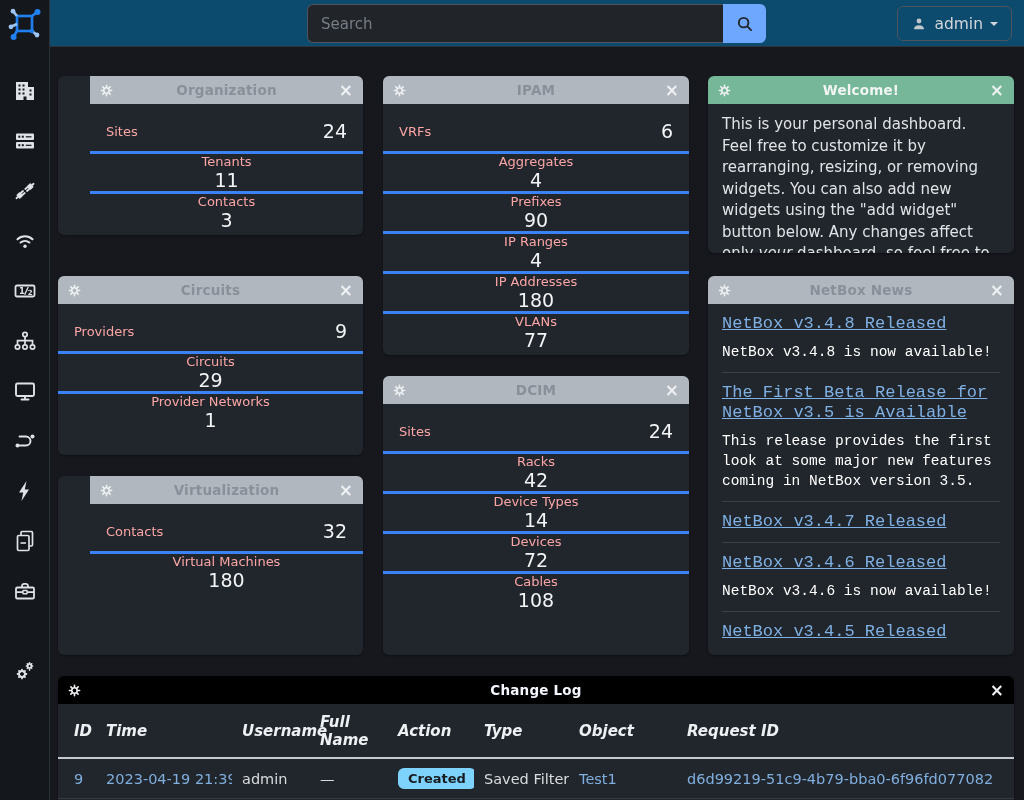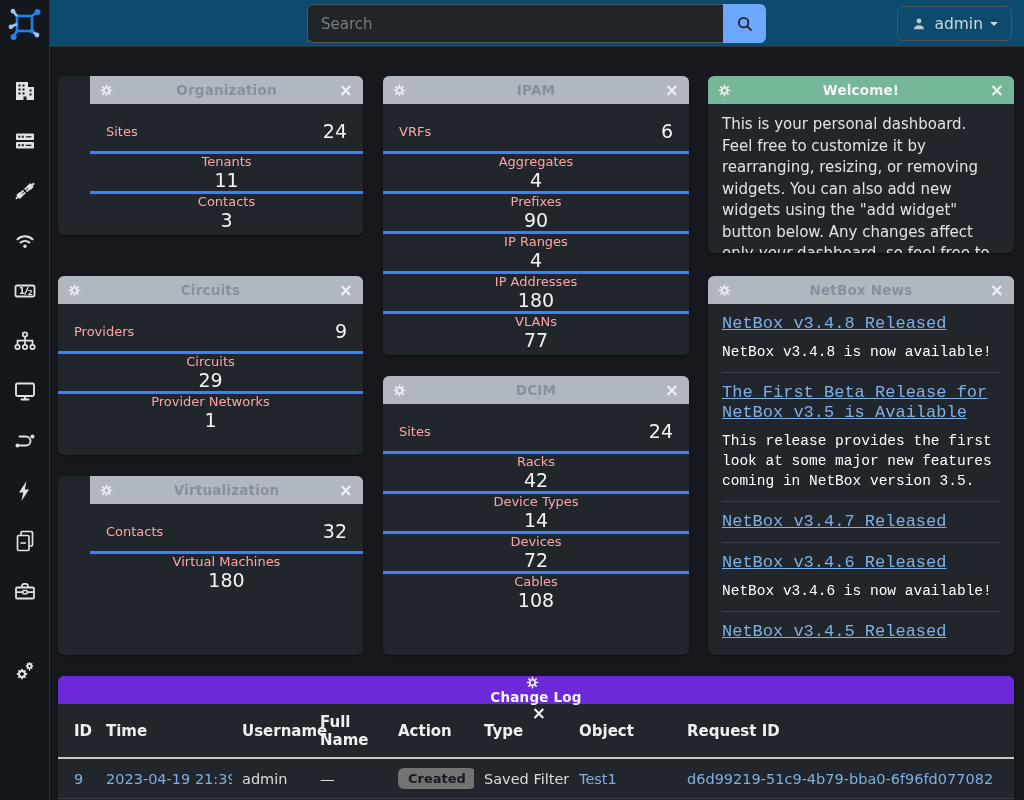--- a/index.html
+++ b/index.html
@@ -26,21 +26,21 @@
   .nav-icons { display:flex; flex-direction:column; align-items:center; margin-top:32px; }
   .nav-btn { width:24px; height:24px; margin-bottom:26px; color:#dfe3e7; cursor:pointer; }
   .nav-btn.gap-above { margin-top:30px; }
 
   
   .dash { position:absolute; left:58px; top:76px; width:956px; height:724px; }
   .card { position:absolute; background:#21262c; border-radius:6px; overflow:hidden; box-shadow:0 1px 2px rgba(0,0,0,.35); }
   .card-header { height:28px; display:flex; align-items:center; padding:0 10px; font-size:13.5px; font-weight:bold; }
   .hdr-gray  { background:#b1b7bf; color:#8a9099; }
   .hdr-green { background:#75b798; color:#f2f5f4; }
-  .hdr-blue  { background:#6d28d9; color:#f3f7fd;flex-direction:column; }
+  .hdr-blue  { background:#000000; color:#f3f7fd; }
   .hdr-icon  { width:20px; color:#eef0f2; display:flex; align-items:center; cursor:pointer; }
   .hdr-title { flex:1; text-align:center; letter-spacing:.2px; }
   .hdr-close { width:20px; text-align:right; color:#eef0f2; font-size:17px; line-height:1; cursor:pointer; }
 
   #card-org       { left:0;     top:0;     width:305px; height:159px;padding-left:32px; }
   #card-circuits  { left:0;     top:200px; width:305px; height:179px; }
   #card-virt      { left:0;     top:400px; width:305px; height:179px;padding-left:32px; }
   #card-ipam      { left:325px; top:0;     width:306px; height:279px; }
   #card-dcim      { left:325px; top:300px; width:306px; height:279px; }
   #card-welcome   { left:650px; top:0;     width:306px; height:177px; }
@@ -56,33 +56,33 @@
   .welcome-body { padding:10px 14px 0; font-size:15px; line-height:21.5px; color:#e0e4e7; }
 
   .news-body { padding:0 14px;font-family:Liberation Mono, monospace; }
   .news-item { padding:10px 0; }
   .news-item + .news-item { border-top:1px solid #3a4047; }
   .news-title-link { font-size:17px; line-height:20px; color:#7fb0e4; text-decoration:underline; display:inline-block; }
   .news-desc { margin-top:8px; font-size:14.5px; line-height:20px; color:#ffffff; }
 
   table.changelog { width:100%; border-collapse:collapse; table-layout:fixed; }
   .changelog th { text-align:left; font-size:15px; font-weight:bold; color:#eef1f3;
-      padding:9px 10px 8px; border-bottom:2px solid #c6cacf; }
+      padding:9px 10px 8px; border-bottom:2px solid #c6cacf;font-style:italic; }
   .changelog th:first-child, .changelog td:first-child { padding-left:16px; width:38px; }
   .changelog th:nth-child(2) { width:136px; }
   .changelog th:nth-child(3) { width:78px; }
   .changelog th:nth-child(4) { width:78px; }
   .changelog th:nth-child(5) { width:86px; }
   .changelog th:nth-child(6) { width:95px; }
   .changelog th:nth-child(7) { width:108px; }
   .changelog td { font-size:14.5px; color:#d9dcde; padding:9px 10px; white-space:nowrap; overflow:hidden; }
   .changelog tbody tr + tr td { border-top:1px solid #353b42; }
   a.cell-link { color:#80aede; text-decoration:none; }
   .badge { display:inline-block; border-radius:6px; padding:3px 10px; font-size:13px; font-weight:bold; color:#181b1f; }
-  .badge-green { background:#737373; }
+  .badge-green { background:#7dd3fc; }
   .it { font-style:italic; }
 </style>
 </head>
 <body>
 
 <nav class="sidebar">
   <div class="logo-box">
     <svg width="38" height="38" viewBox="0 0 38 38">
       <g fill="none" stroke-width="2.6">
         <rect x="11" y="11" width="15" height="15" stroke="#2080f0"></rect>

